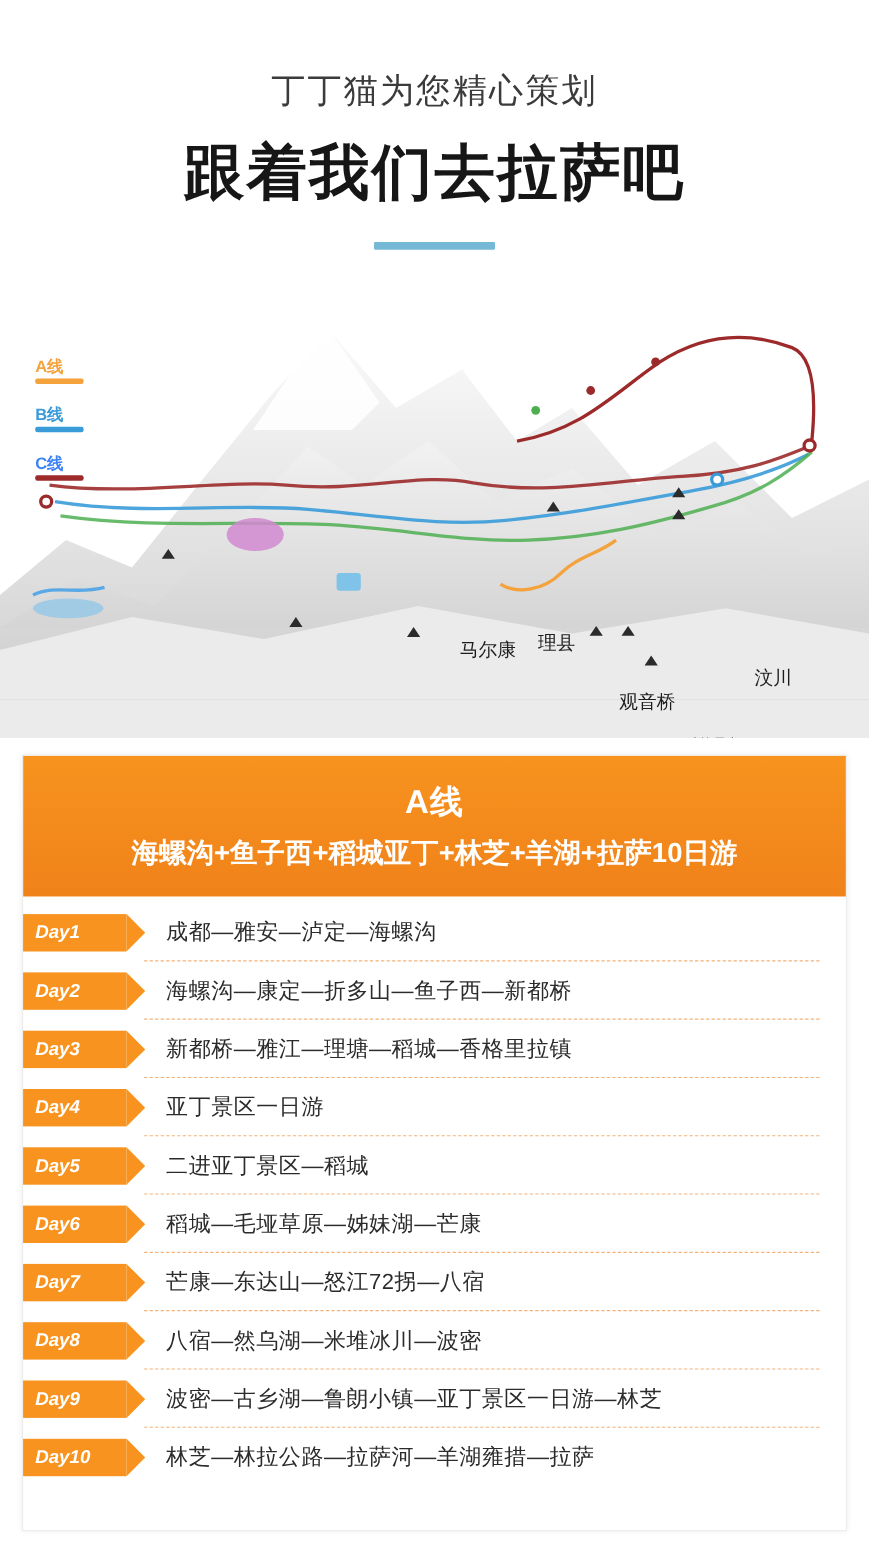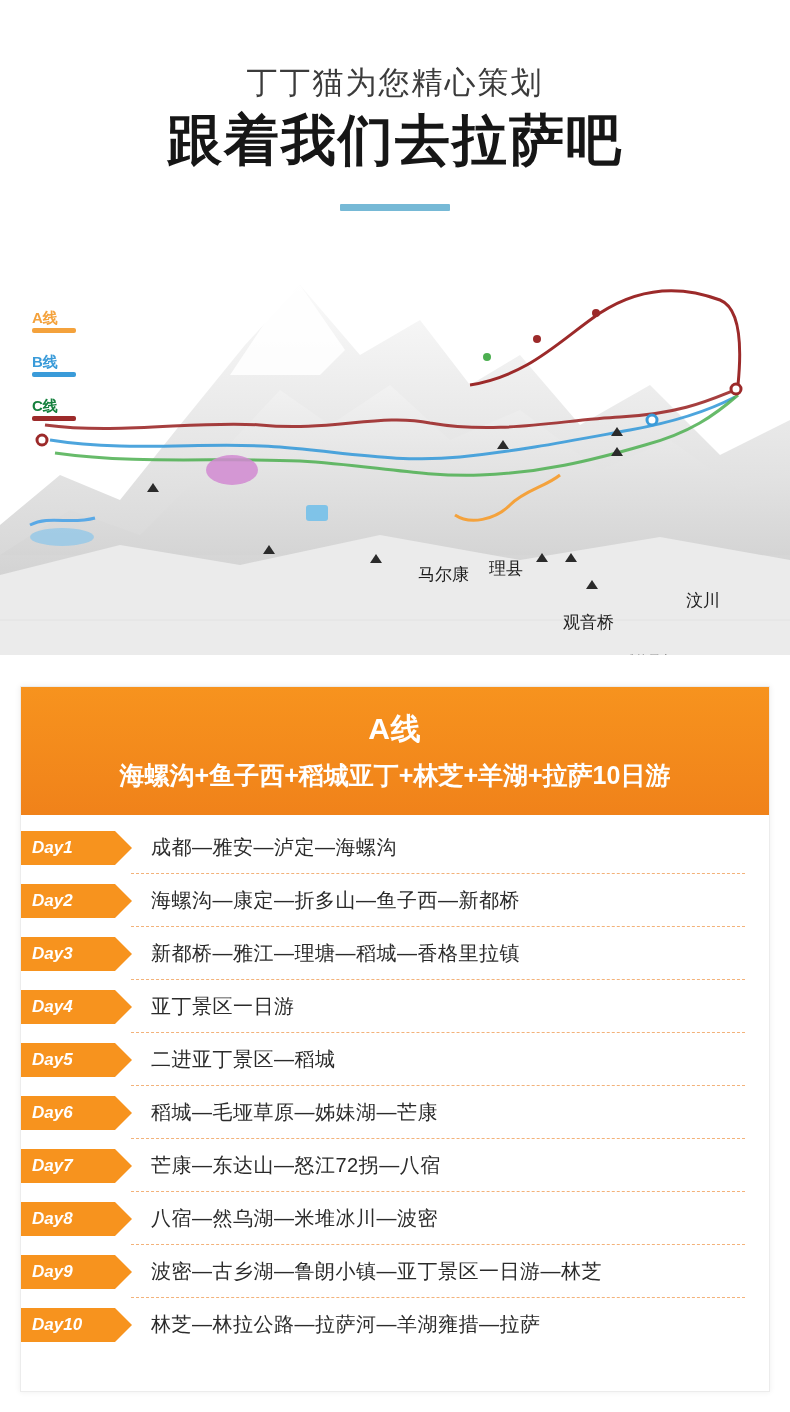--- a/index.html
+++ b/index.html
@@ -18,20 +18,21 @@
     font-size: 31px;
     color: #3b3b3b;
     letter-spacing: 2px;
     font-weight: 400;
   }
   .maintitle {
     font-size: 55px;
     color: #161616;
     font-weight: bold;
     letter-spacing: 2px;
+    margin-top: 16px;
   }
   .rule {
     width: 110px; height: 7px;
     background: #76b9d6;
     margin: 26px auto 0 auto;
     border-radius: 1px;
   }
 
   
   .map-wrap {
@@ -193,21 +194,21 @@
     <div class="legend">
       <div class="legend-row">
         <div class="legend-label" style="color:#f4a23c">A线</div>
         <div class="legend-bar" style="background:#f4a23c"></div>
       </div>
       <div class="legend-row">
         <div class="legend-label" style="color:#3a9bd9">B线</div>
         <div class="legend-bar" style="background:#3a9bd9"></div>
       </div>
       <div class="legend-row">
-        <div class="legend-label" style="color:#15803d">C线</div>
+        <div class="legend-label" style="color:#3b82f6">C线</div>
         <div class="legend-bar" style="background:#9c2a2a"></div>
       </div>
     </div>
 
     <div class="tri" style="left:147px; top:258px;"></div>
     <div class="tri" style="left:263px; top:320px;"></div>
     <div class="tri" style="left:370px; top:329px;"></div>
     <div class="tri" style="left:497px; top:215px;"></div>
     <div class="tri" style="left:611px; top:202px;"></div>
     <div class="tri" style="left:611px; top:222px;"></div>

